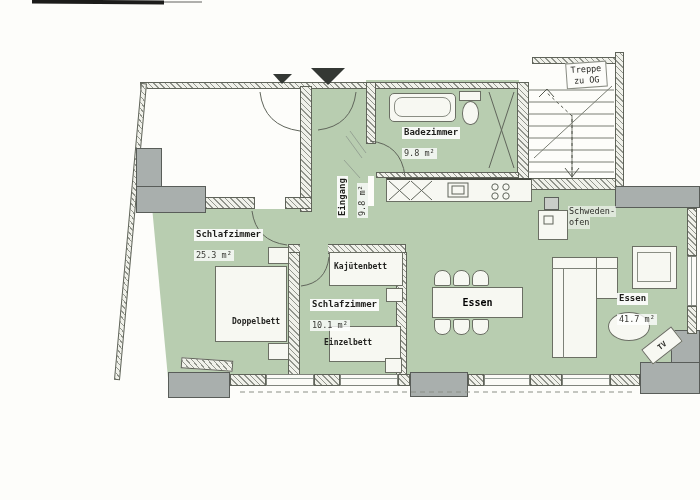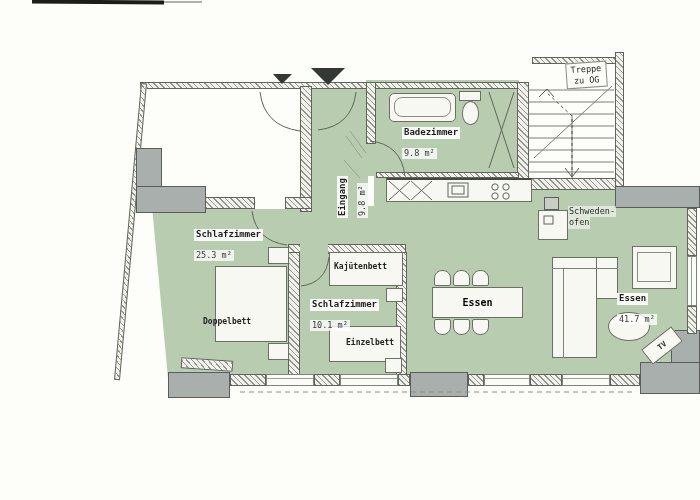--- a/index.html
+++ b/index.html
@@ -185,17 +185,17 @@
   <div class="treppe">
     <span>Treppe</span><br>
     <span>zu OG</span>
   </div>
 
   <div class="ofenlbl">
     <span>Schweden-</span><br>
     <span>ofen</span>
   </div>
 
-  <div class="bedlbl" style="left:203px;top:317px;">Doppelbett</div>
+  <div class="bedlbl" style="left:232px;top:317px;">Doppelbett</div>
   <div class="bedlbl" style="left:334px;top:262px;">Kajütenbett</div>
-  <div class="bedlbl" style="left:346px;top:338px;">Einzelbett</div>
+  <div class="bedlbl" style="left:324px;top:338px;">Einzelbett</div>
 
 </div>
 
 </body></html>

